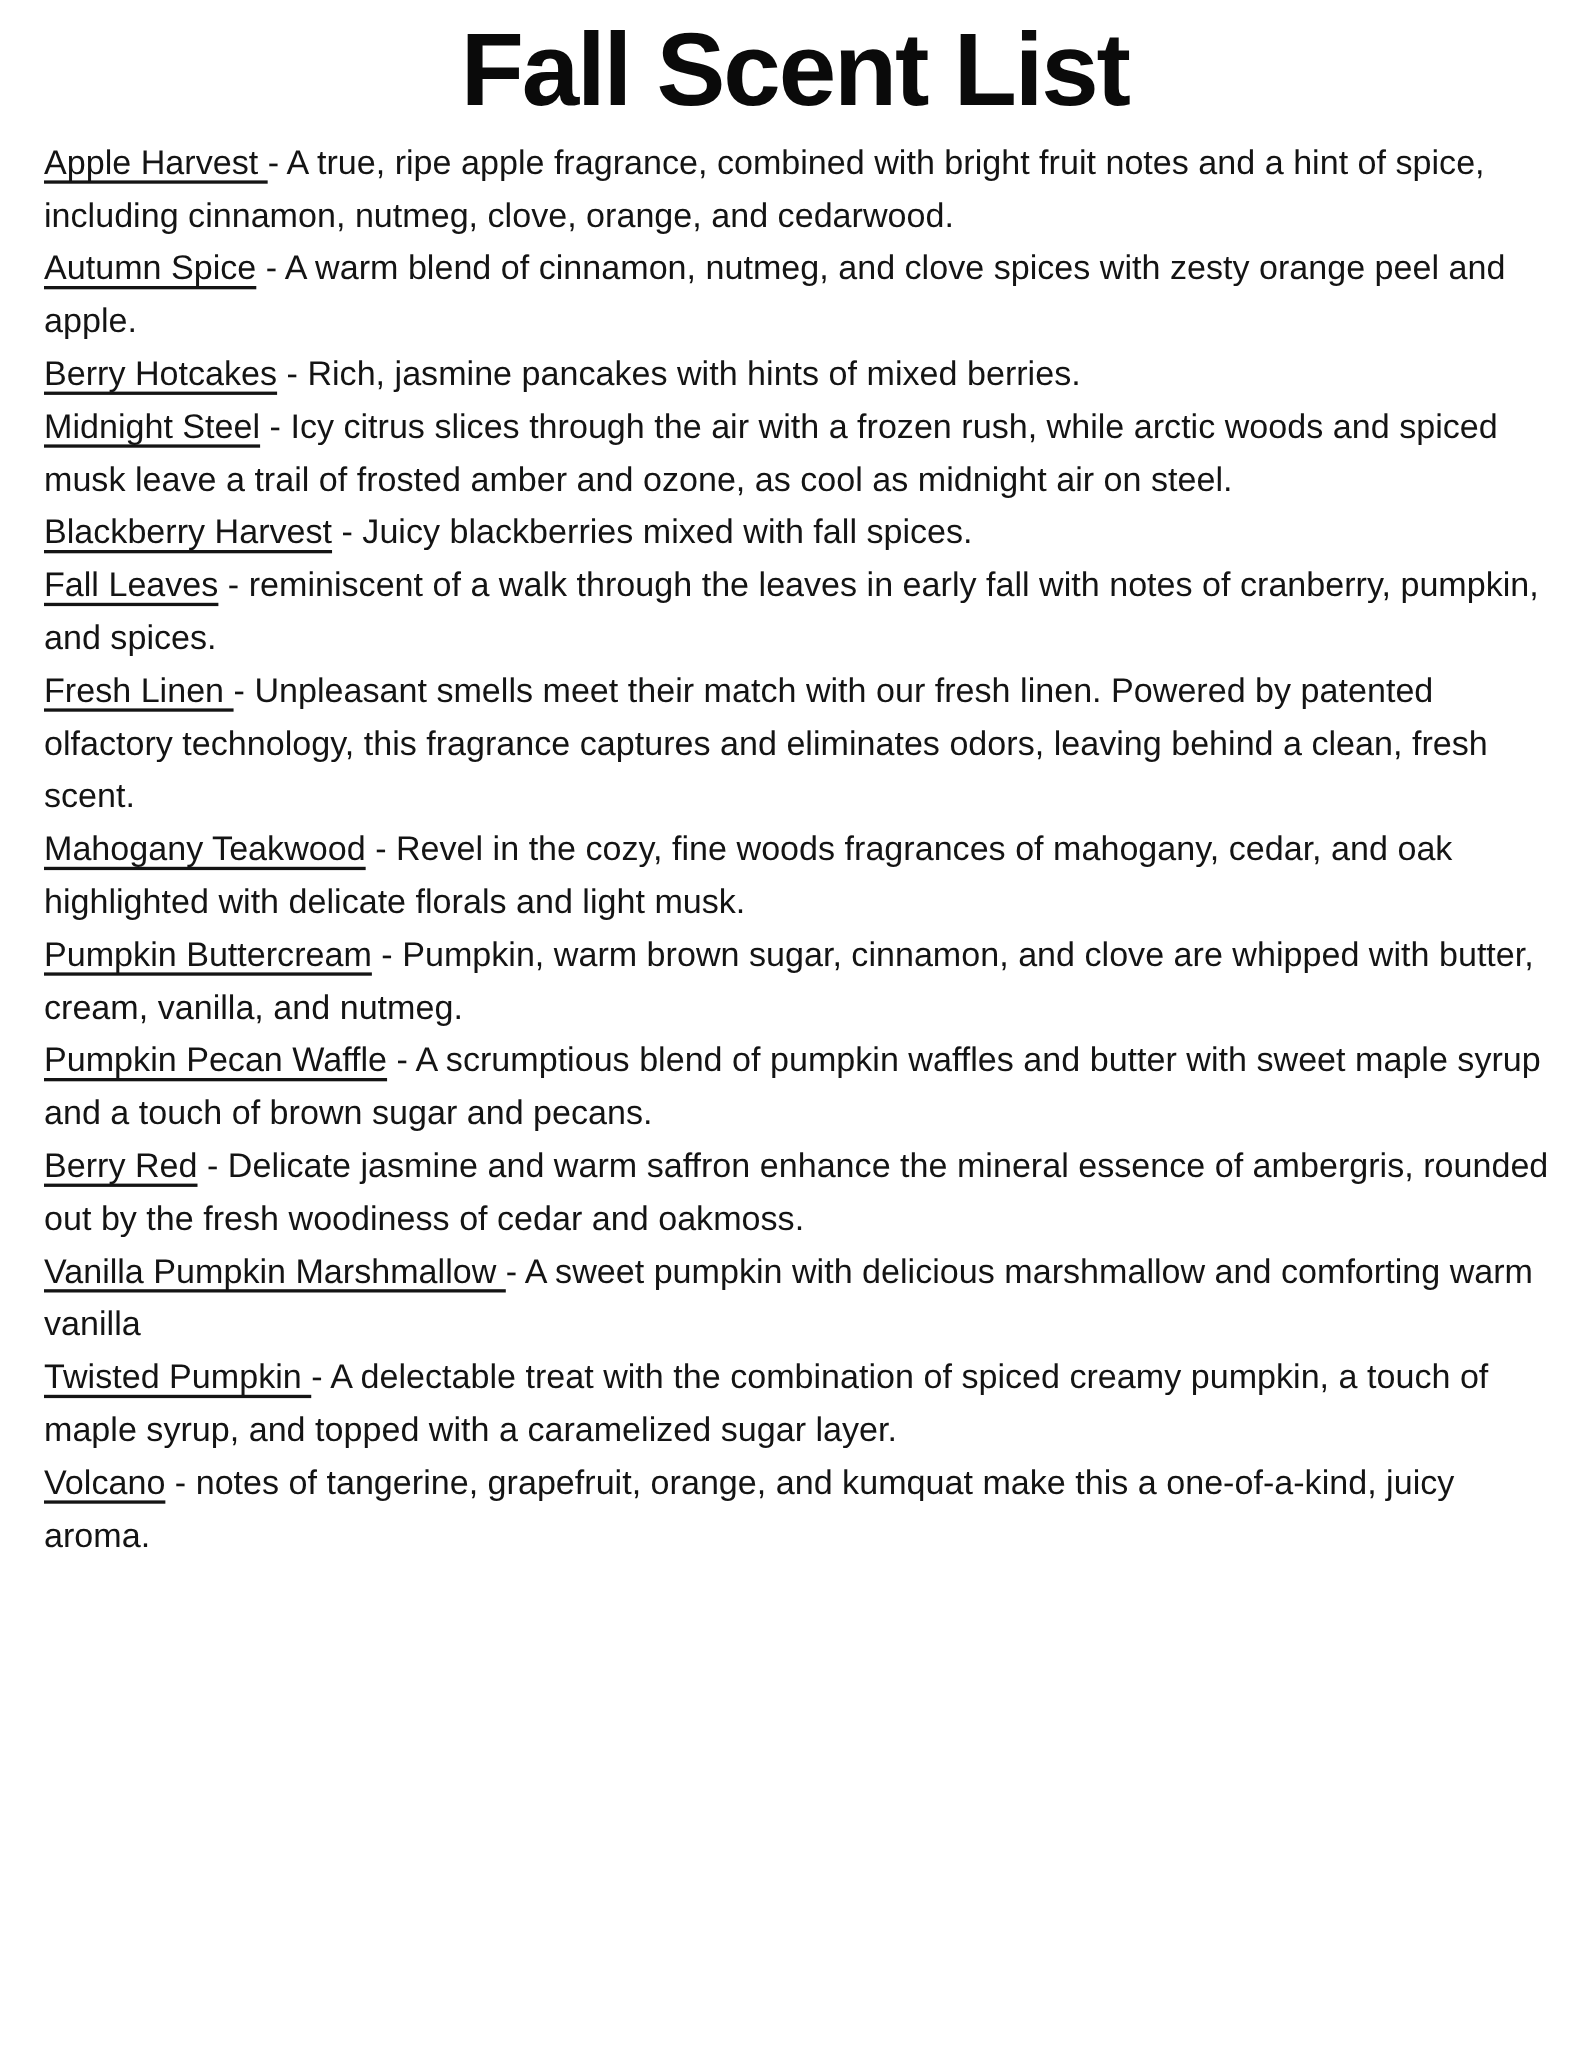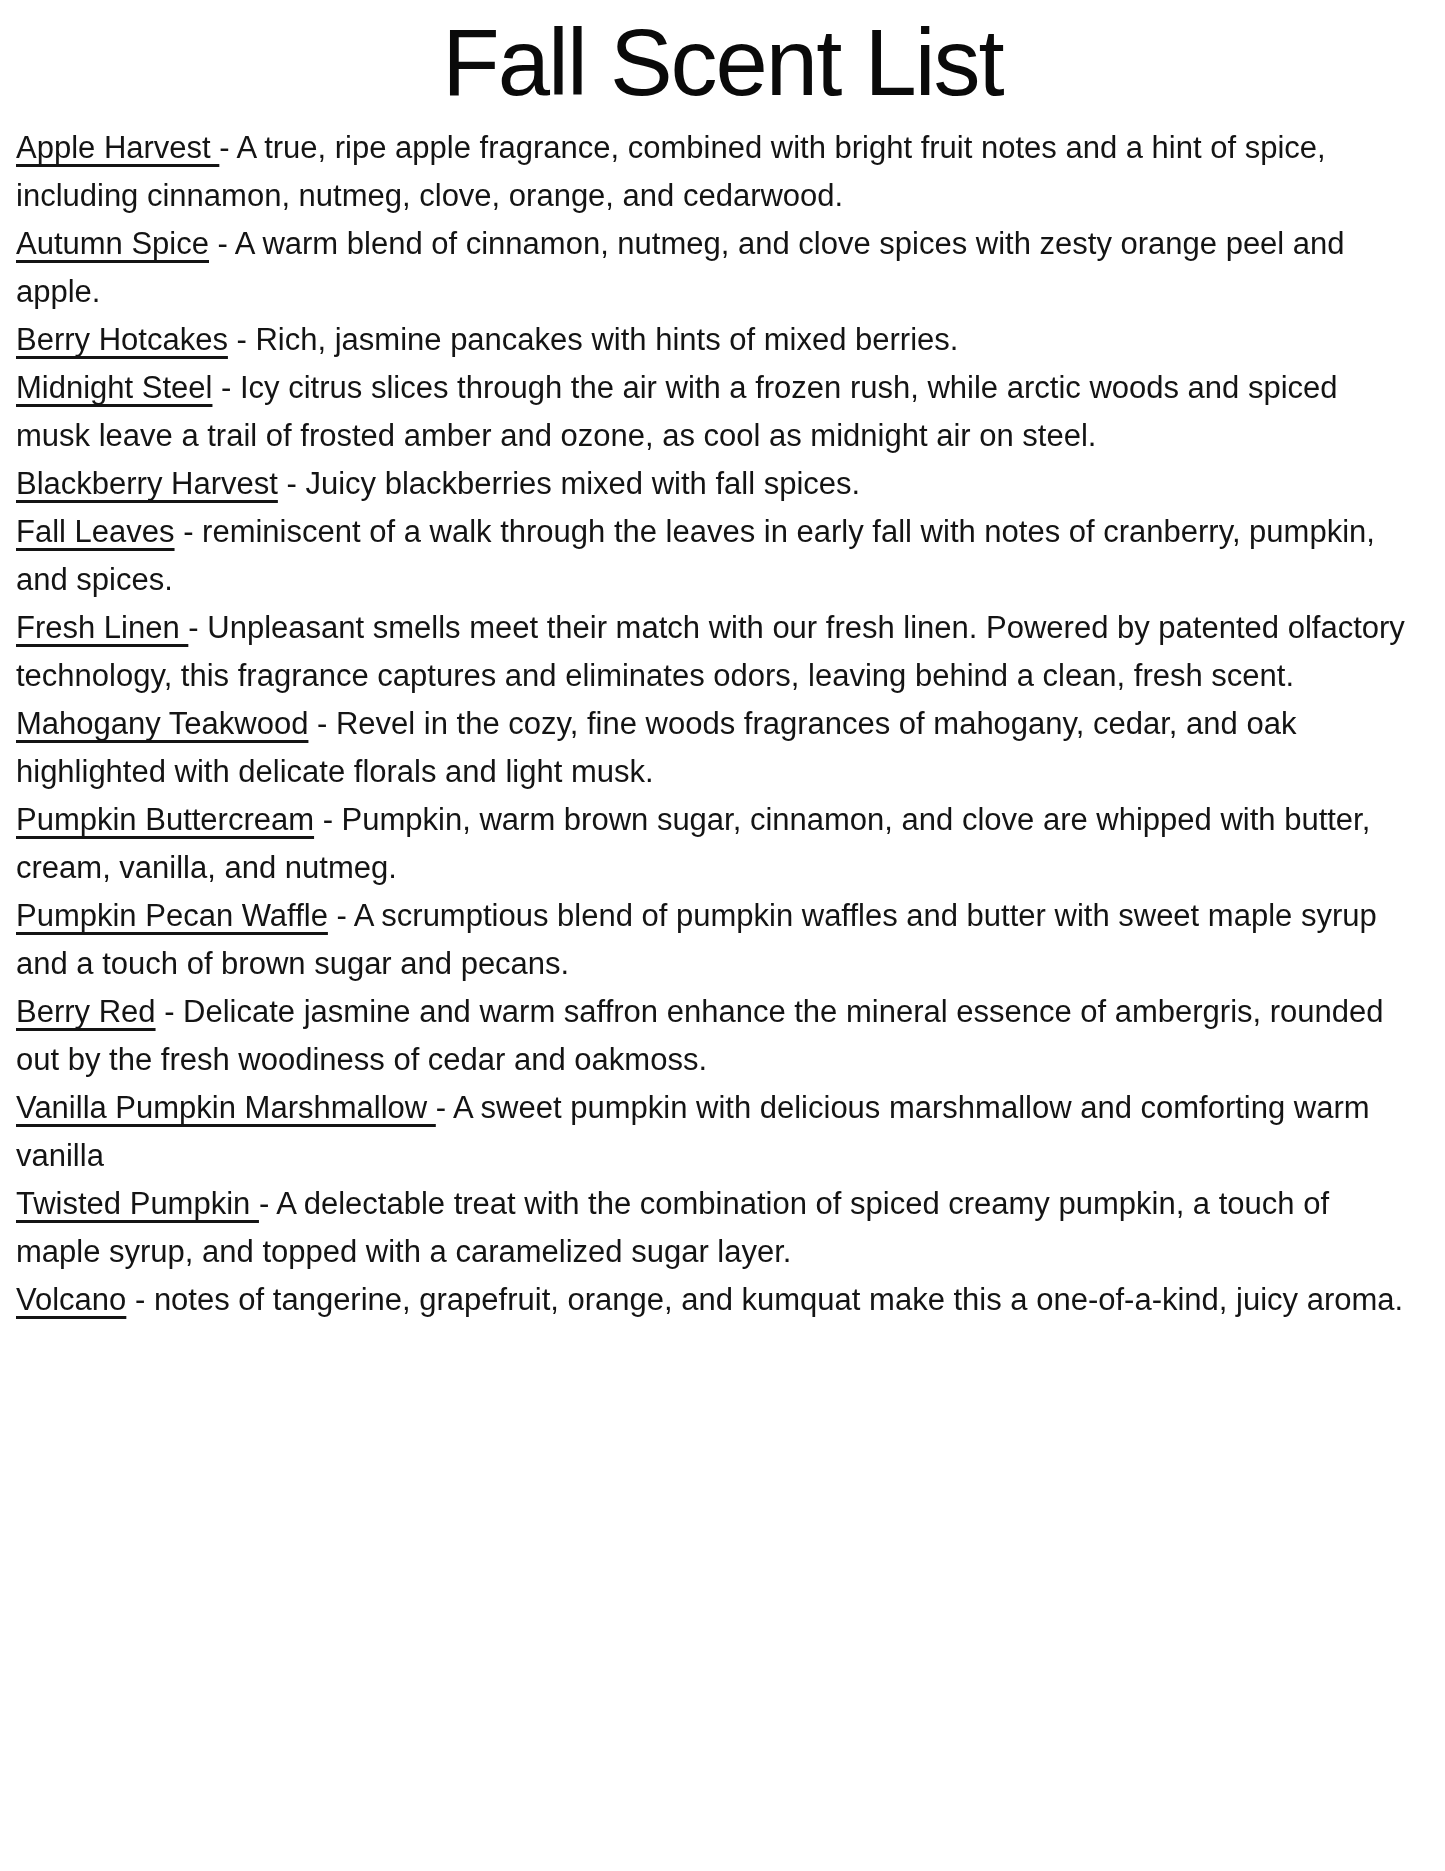--- a/index.html
+++ b/index.html
@@ -14,26 +14,26 @@
     box-sizing: border-box;
     font-family: "Liberation Sans", sans-serif;
     color: #141414;
     overflow: hidden;
   }
   .title {
     margin: 16px 0 14px 0;
     text-align: center;
     font-size: 94px;
     line-height: 1.0;
-    font-weight: 400;
+    font-weight: 700;
     letter-spacing: -2px;
     color: #0a0a0a;
   }
   .scent-list {
-    padding: 0 34px 0 16px;
+    padding: 0 34px 0 40px;
     font-size: 31px;
     line-height: 48px;
     font-weight: 400;
   }
   .entry {
     margin: 0;
   }
   .scent-name {
     text-decoration: underline;
     text-decoration-thickness: 3px;

